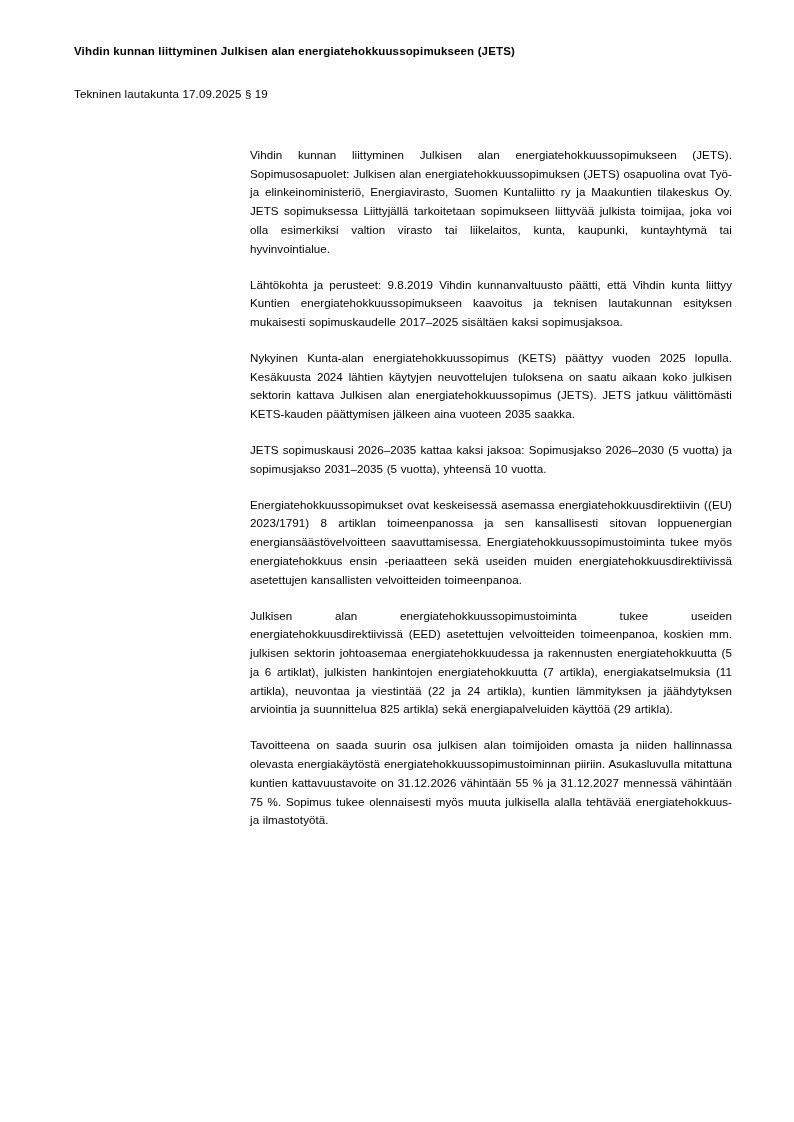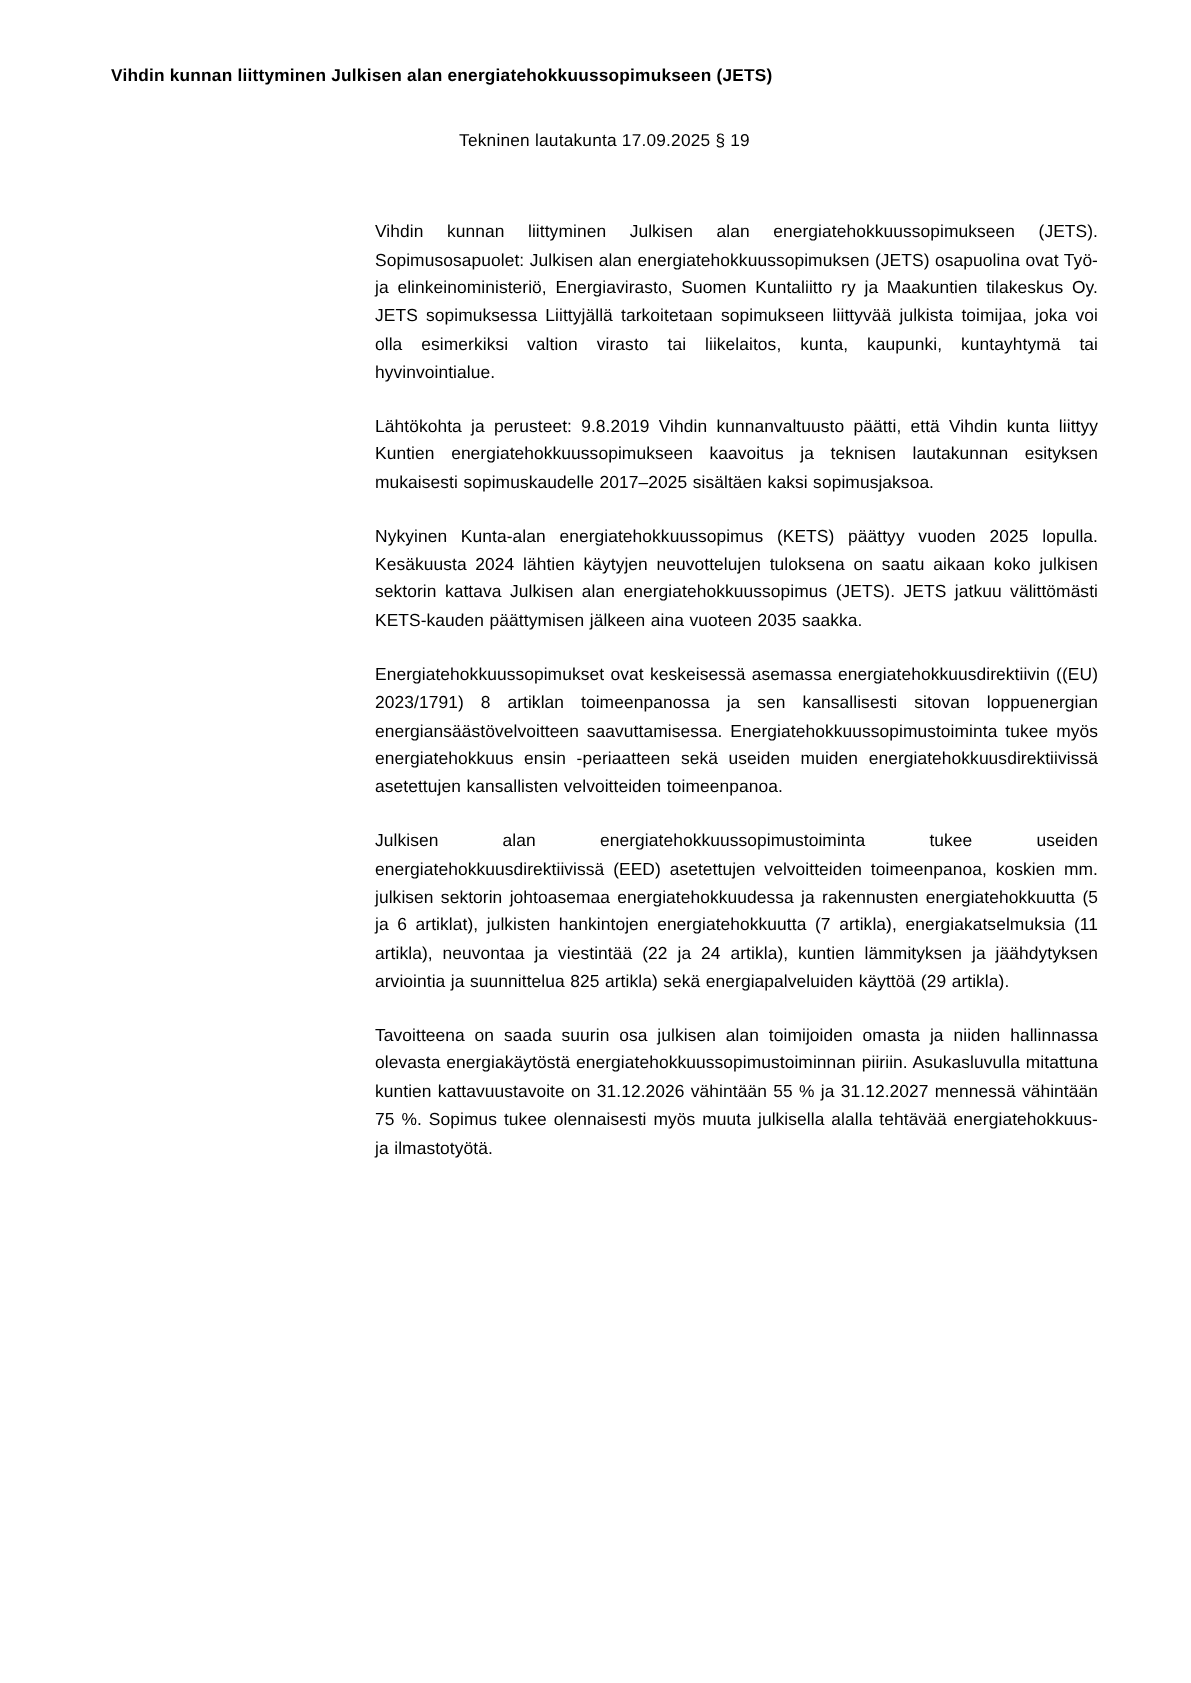--- a/index.html
+++ b/index.html
@@ -28,21 +28,20 @@
     letter-spacing: 0.15px;
     line-height: 1.3;
     margin: 0 0 28px 0;
   }
   .doc-subtitle {
     font-size: 11.5px;
     font-weight: normal;
     letter-spacing: 0.15px;
     line-height: 1.3;
     margin: 0 0 44px 0;
-    text-align: center;
   }
   .body-block {
     margin-left: 176px;
     max-width: 484px;
   }
   .body-block p {
     font-size: 11.6px;
     line-height: 1.62;
     text-align: justify;
     text-justify: inter-word;
@@ -58,17 +57,18 @@
 <body>
 
 <div class="page">
   <h1 class="doc-title">Vihdin kunnan liittyminen Julkisen alan energiatehokkuussopimukseen (JETS)</h1>
   <div class="doc-subtitle">Tekninen lautakunta 17.09.2025 § 19</div>
 
   <div class="body-block">
     <p>Vihdin kunnan liittyminen Julkisen alan energiatehokkuussopimukseen (JETS). Sopimusosapuolet: Julkisen alan energiatehokkuussopimuksen (JETS) osapuolina ovat Työ- ja elinkeinoministeriö, Energiavirasto, Suomen Kuntaliitto ry ja Maakuntien tilakeskus Oy. JETS sopimuksessa Liittyjällä tarkoitetaan sopimukseen liittyvää julkista toimijaa, joka voi olla esimerkiksi valtion virasto tai liikelaitos, kunta, kaupunki, kuntayhtymä tai hyvinvointialue.</p>
     <p>Lähtökohta ja perusteet: 9.8.2019 Vihdin kunnanvaltuusto päätti, että Vihdin kunta liittyy Kuntien energiatehokkuussopimukseen kaavoitus ja teknisen lautakunnan esityksen mukaisesti sopimuskaudelle 2017–2025 sisältäen kaksi sopimusjaksoa.</p>
     <p>Nykyinen Kunta-alan energiatehokkuussopimus (KETS) päättyy vuoden 2025 lopulla. Kesäkuusta 2024 lähtien käytyjen neuvottelujen tuloksena on saatu aikaan koko julkisen sektorin kattava Julkisen alan energiatehokkuussopimus (JETS). JETS jatkuu välittömästi KETS-kauden päättymisen jälkeen aina vuoteen 2035 saakka.</p>
+    <p>JETS sopimuskausi 2026–2035 kattaa kaksi jaksoa: Sopimusjakso 2026–2030 (5 vuotta) ja sopimusjakso 2031–2035 (5 vuotta), yhteensä 10 vuotta.</p>
     <p>Energiatehokkuussopimukset ovat keskeisessä asemassa energiatehokkuusdirektiivin ((EU) 2023/1791) 8 artiklan toimeenpanossa ja sen kansallisesti sitovan loppuenergian energiansäästövelvoitteen saavuttamisessa. Energiatehokkuussopimustoiminta tukee myös energiatehokkuus ensin -periaatteen sekä useiden muiden energiatehokkuusdirektiivissä asetettujen kansallisten velvoitteiden toimeenpanoa.</p>
     <p>Julkisen alan energiatehokkuussopimustoiminta tukee useiden energiatehokkuusdirektiivissä (EED) asetettujen velvoitteiden toimeenpanoa, koskien mm. julkisen sektorin johtoasemaa energiatehokkuudessa ja rakennusten energiatehokkuutta (5 ja 6 artiklat), julkisten hankintojen energiatehokkuutta (7 artikla), energiakatselmuksia (11 artikla), neuvontaa ja viestintää (22 ja 24 artikla), kuntien lämmityksen ja jäähdytyksen arviointia ja suunnittelua 825 artikla) sekä energiapalveluiden käyttöä (29 artikla).</p>
     <p>Tavoitteena on saada suurin osa julkisen alan toimijoiden omasta ja niiden hallinnassa olevasta energiakäytöstä energiatehokkuussopimustoiminnan piiriin. Asukasluvulla mitattuna kuntien kattavuustavoite on 31.12.2026 vähintään 55 % ja 31.12.2027 mennessä vähintään 75 %. Sopimus tukee olennaisesti myös muuta julkisella alalla tehtävää energiatehokkuus- ja ilmastotyötä.</p>
   </div>
 </div>
 
 </body></html>

